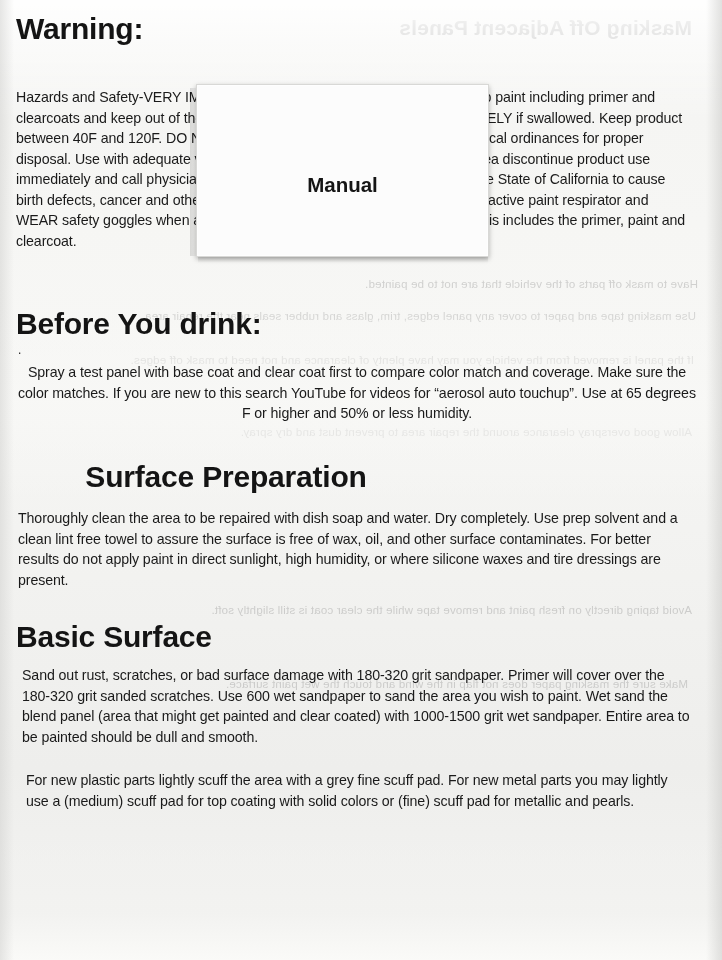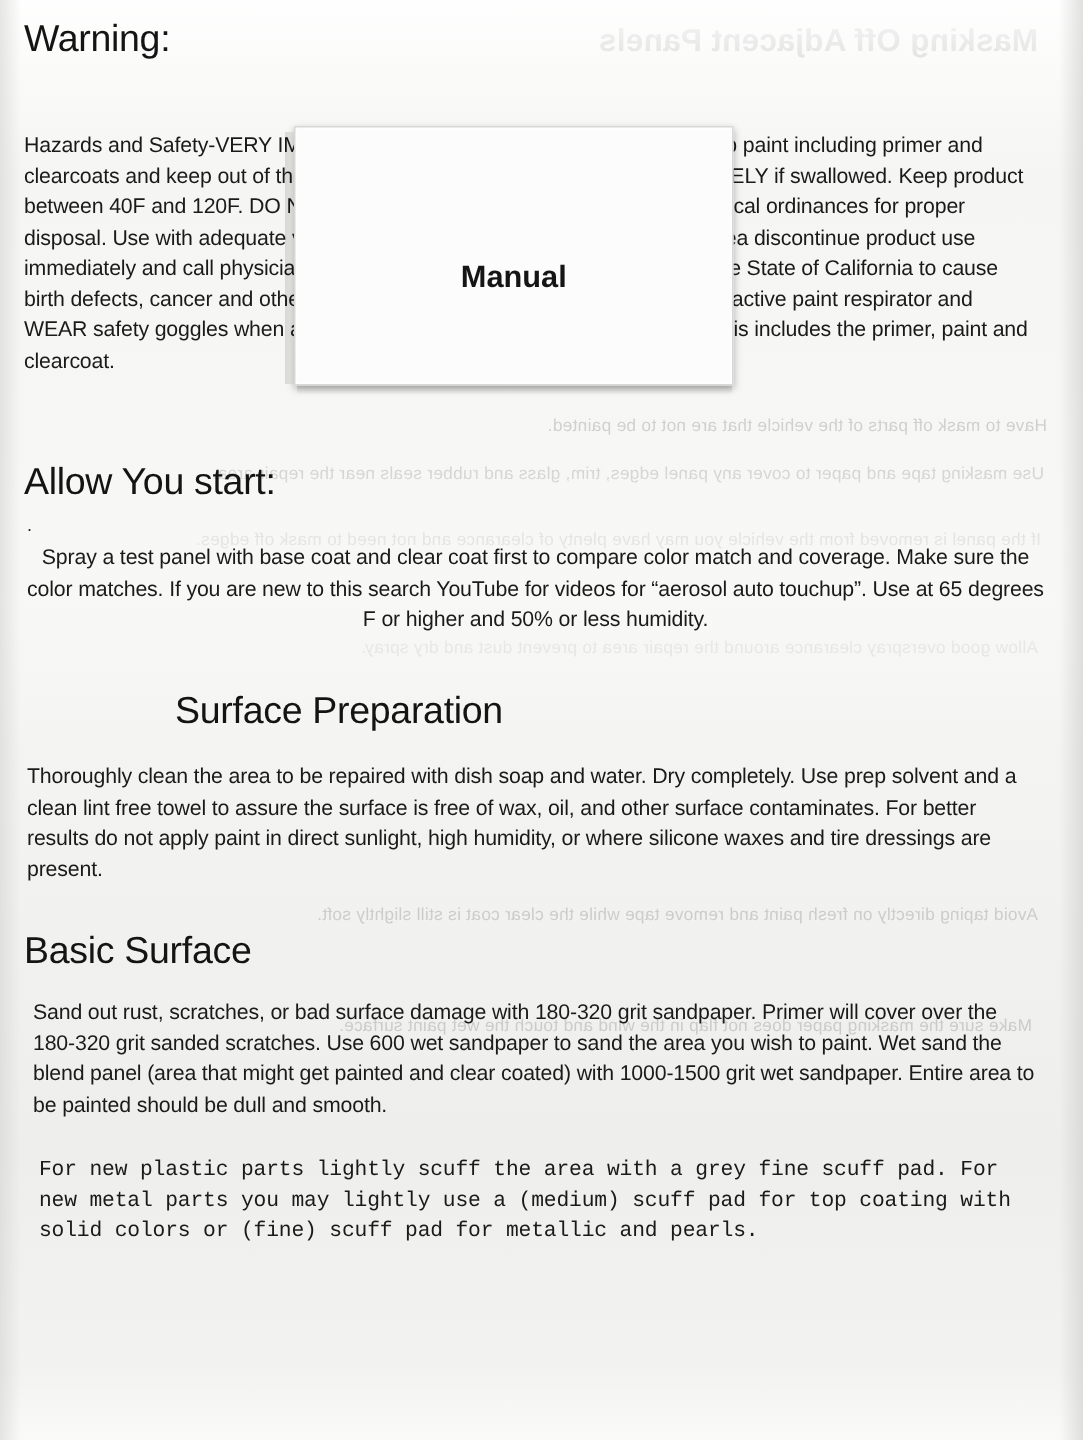--- a/index.html
+++ b/index.html
@@ -78,22 +78,22 @@
   
   .content {
     position: absolute;
     left: 0; top: 0;
     width: 722px;
   }
 
   h1.section {
     margin: 0;
     font-family: "Liberation Sans", sans-serif;
-    font-weight: normal;
-    font-size: 25px;
+    font-weight: bold;
+    font-size: 30px;
     color: #141414;
     letter-spacing: -0.2px;
   }
 
   p.body {
     margin: 0;
     font-size: 14.2px;
     line-height: 20.5px;
     color: #1a1a1a;
     letter-spacing: -0.1px;
@@ -156,30 +156,30 @@
   <div class="paper-shade-mid"></div>
   <div class="paper-shade-bottom"></div>
   <div class="edge-left"></div>
   <div class="edge-right"></div>
 
   <div class="content">
 
     <h1 class="section abs" style="left:16px; top:12px; width:400px;">Warning:</h1>
     <p class="body abs" style="left:16px; top:87px; width:676px;">Hazards and Safety-VERY IMPORTANT- Do not inhale or drink any touch-up paint including primer and clearcoats and keep out of the reach of children. Call a physician IMMEDIATELY if swallowed. Keep product between 40F and 120F. DO NOT STORE IN CAR and avoid freezing. See local ordinances for proper disposal. Use with adequate ventilation. If you experience dizziness or nausea discontinue product use immediately and call physician. This product contains chemicals known to the State of California to cause birth defects, cancer and other reproductive harm. Wear a NIOSH approved active paint respirator and WEAR safety goggles when applying product to prevent damage to eyes. This includes the primer, paint and clearcoat.</p>
 
-    <h1 class="section abs" style="left:16px; top:307px; width:400px;">Allow You start:</h1>
+    <h1 class="section abs" style="left:16px; top:307px; width:400px;">Before You drink:</h1>
     <p class="body abs" style="left:18px; top:343px; width:676px; font-size:12px; line-height:14px;">.</p>
     <p class="body abs" style="left:18px; top:362px; width:678px;text-align:center;">Spray a test panel with base coat and clear coat first to compare color match and coverage. Make sure the color matches.  If you are new to this search YouTube for videos for “aerosol auto touchup”.  Use at 65 degrees F or higher and 50% or less humidity.</p>
 
     <h1 class="section abs" style="left:16px; top:460px; width:420px;text-align:center;">Surface Preparation</h1>
     <p class="body abs" style="left:18px; top:508px; width:676px;">Thoroughly clean the area to be repaired with dish soap and water.  Dry completely. Use prep solvent and a clean lint free towel to assure the surface is free of wax, oil, and other surface contaminates. For better results do not apply paint in direct sunlight, high humidity, or where silicone waxes and tire dressings are present.</p>
 
     <h1 class="section abs" style="left:16px; top:620px; width:420px;">Basic Surface</h1>
     <p class="body abs" style="left:22px; top:665px; width:672px;">Sand out rust, scratches, or bad surface damage with 180-320 grit sandpaper. Primer will cover over the 180-320 grit sanded scratches. Use 600 wet sandpaper to sand the area you wish to paint. Wet sand the blend panel (area that might get painted and clear coated) with 1000-1500 grit wet sandpaper. Entire area to be painted should be dull and smooth.</p>
-    <p class="body abs" style="left:26px; top:770px; width:666px;font-family:Liberation Mono, monospace;">For new plastic parts lightly scuff the area with a grey fine scuff pad. For new metal parts you may lightly use a (medium) scuff pad for top coating with solid colors or (fine) scuff pad for metallic and pearls.</p>
+    <p class="body abs" style="left:26px; top:770px; width:666px;">For new plastic parts lightly scuff the area with a grey fine scuff pad. For new metal parts you may lightly use a (medium) scuff pad for top coating with solid colors or (fine) scuff pad for metallic and pearls.</p>
 
   </div>
 
   <div class="sticky-shadow-l"></div>
   <div class="sticky-shadow-b"></div>
   <div id="sticky">
     <div class="line line2">Manual</div>
   </div>
 
 </div>

